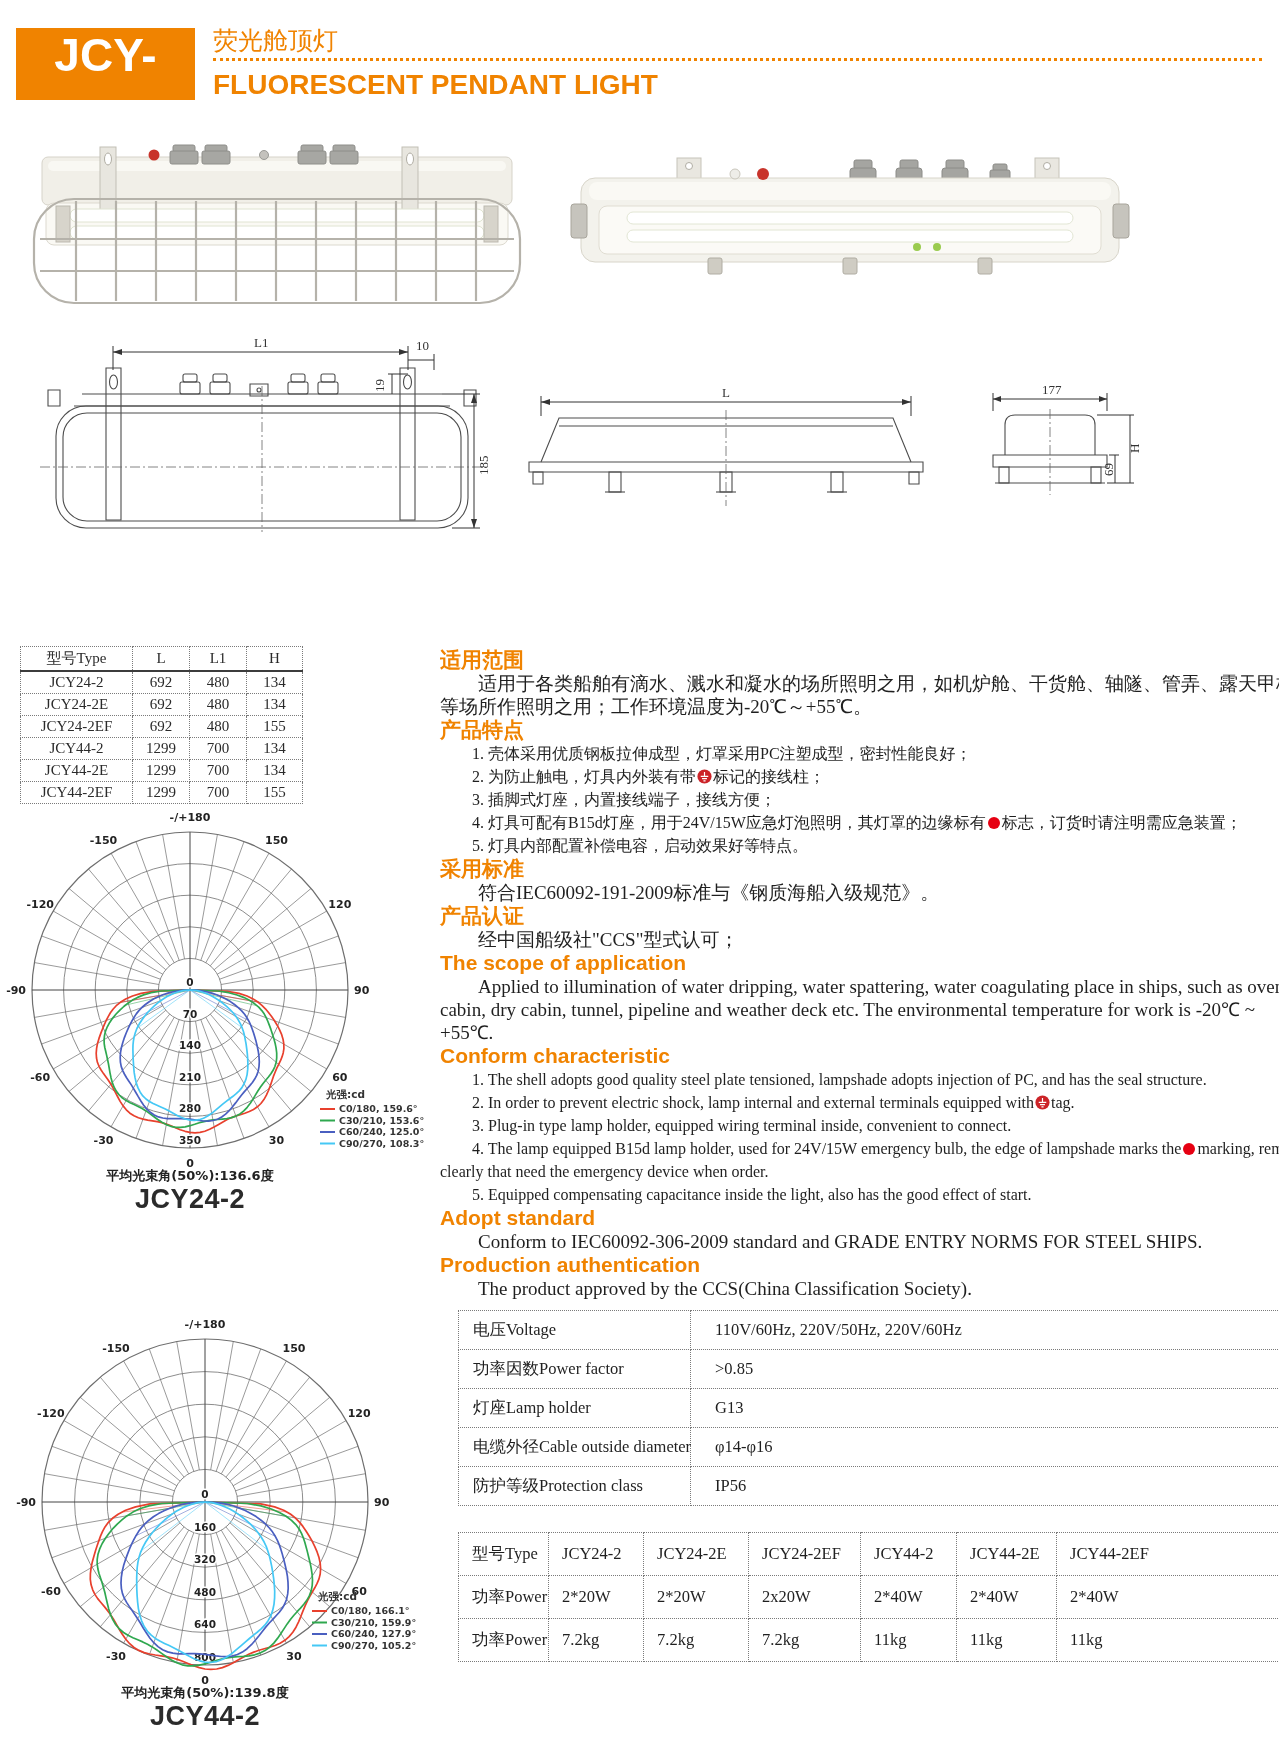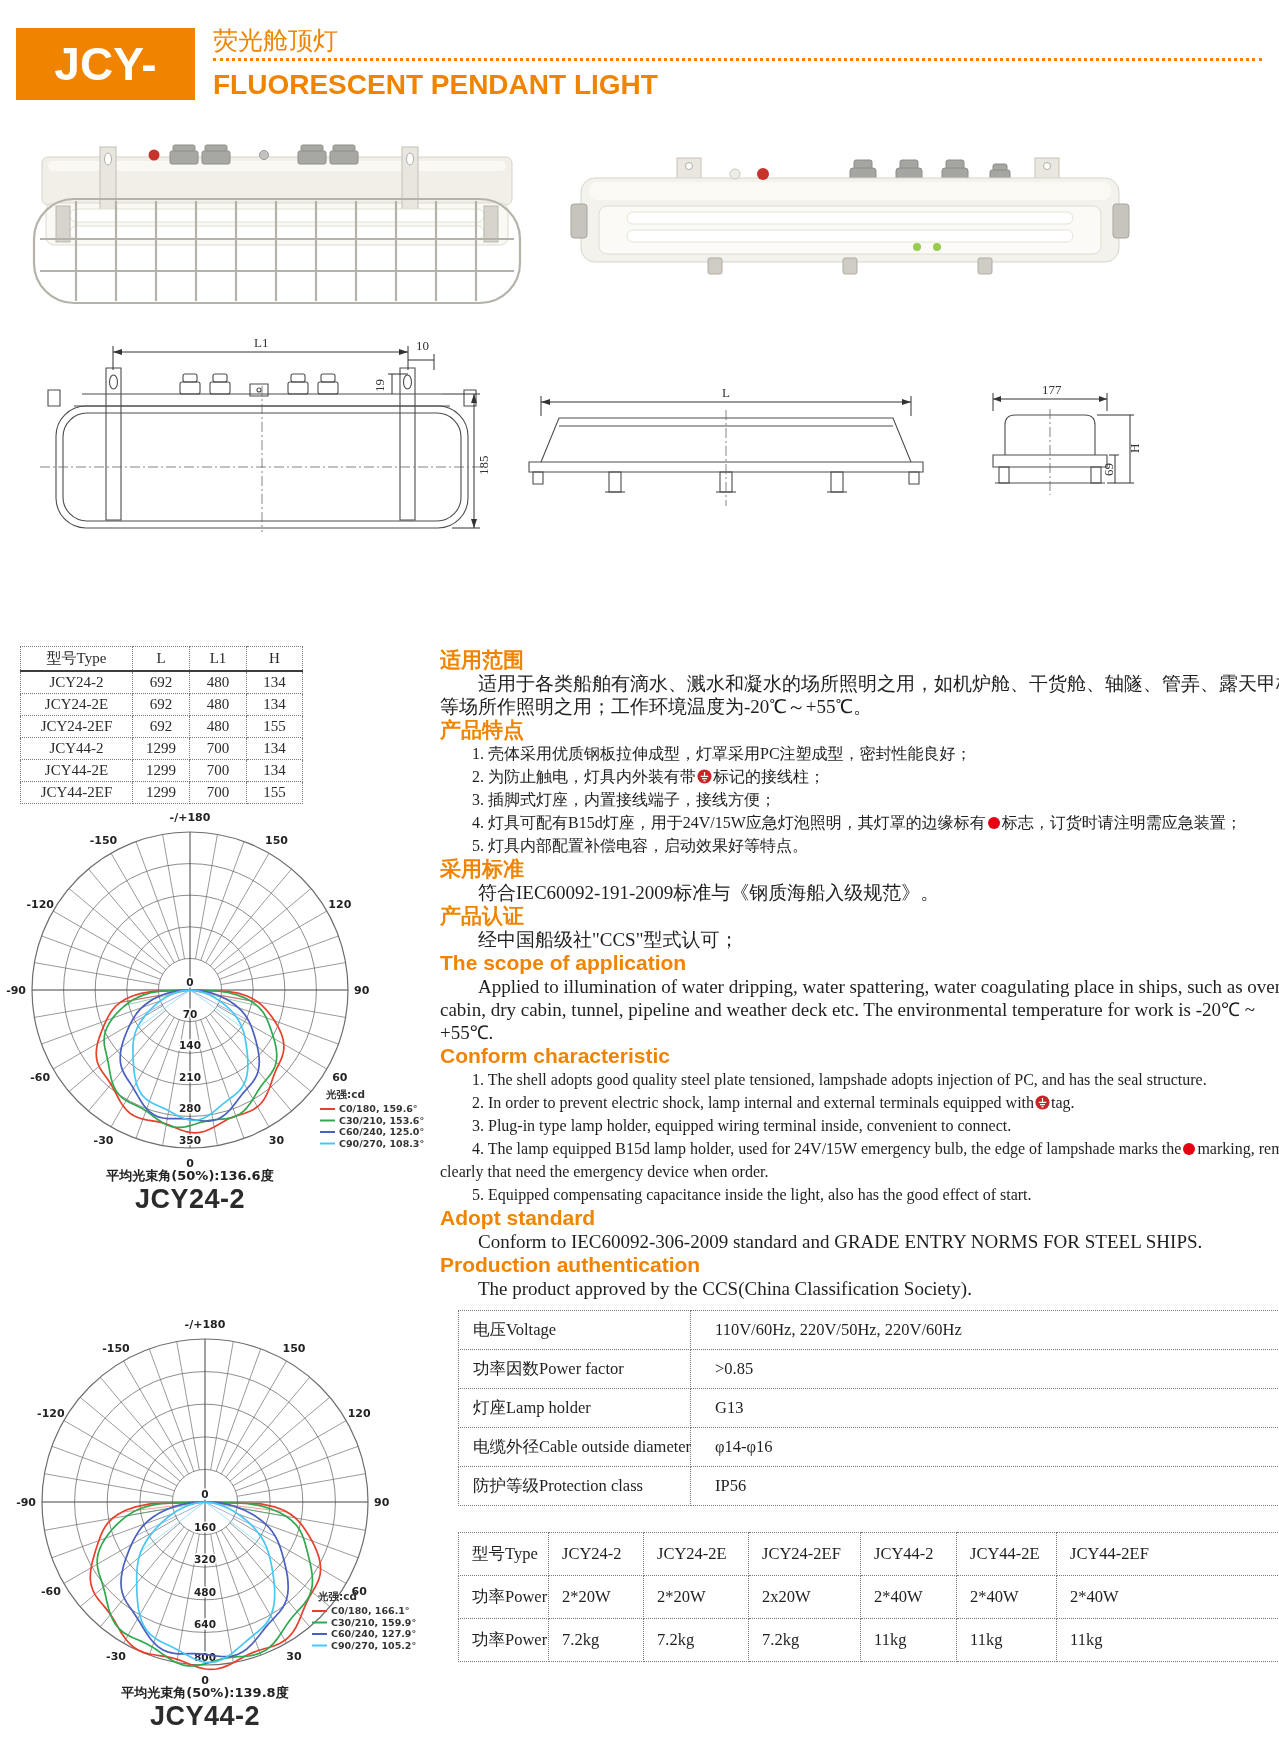--- a/index.html
+++ b/index.html
@@ -3,21 +3,21 @@
 <meta charset="utf-8">
 <style>
   :root{ --accent:#f08300; }
   html,body{margin:0;padding:0;background:#fff;}
   .page{position:relative;width:1279px;height:1742px;background:#fff;overflow:hidden;
         font-family:"Liberation Serif",serif;color:#1f1f1f;}
   .abs{position:absolute;}
 
   
   .logo-box{left:16px;top:28px;width:179px;height:72px;background:var(--accent);
-            display:flex;align-items:center;justify-content:center;}
+            display:flex;justify-content:center;}
   .logo-text{font-family:"Liberation Sans",sans-serif;font-weight:bold;font-size:46px;
              color:#fff;letter-spacing:0px;}
   .head-right{left:213px;top:26px;width:1049px;}
   .title-cn{font-family:"Liberation Sans",sans-serif;font-weight:normal;font-size:25px;
             color:var(--accent);line-height:28px;}
   .dotline{border-bottom:3px dotted var(--accent);height:0;margin:4px 0 3px 0;}
   .title-en{font-family:"Liberation Sans",sans-serif;font-weight:bold;font-size:28px;
             color:var(--accent);line-height:32px;margin-top:8px;}
 
   

